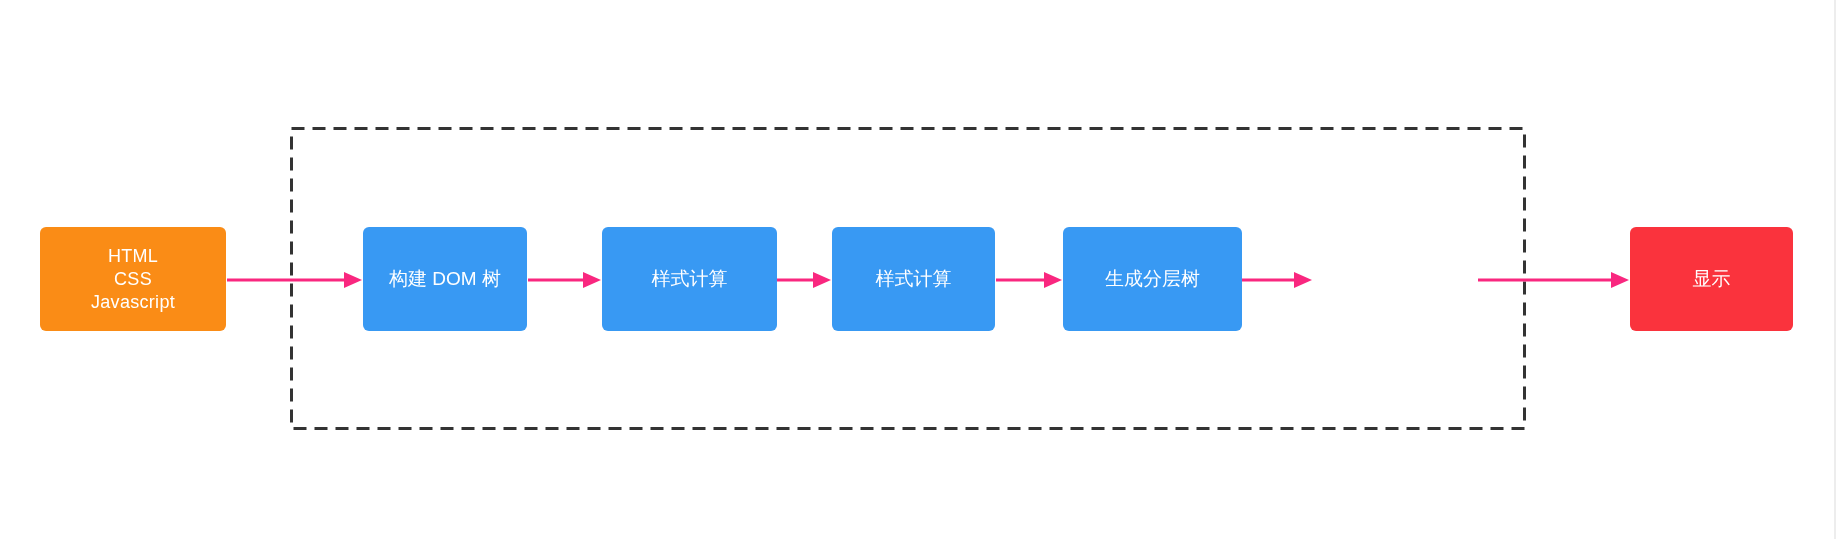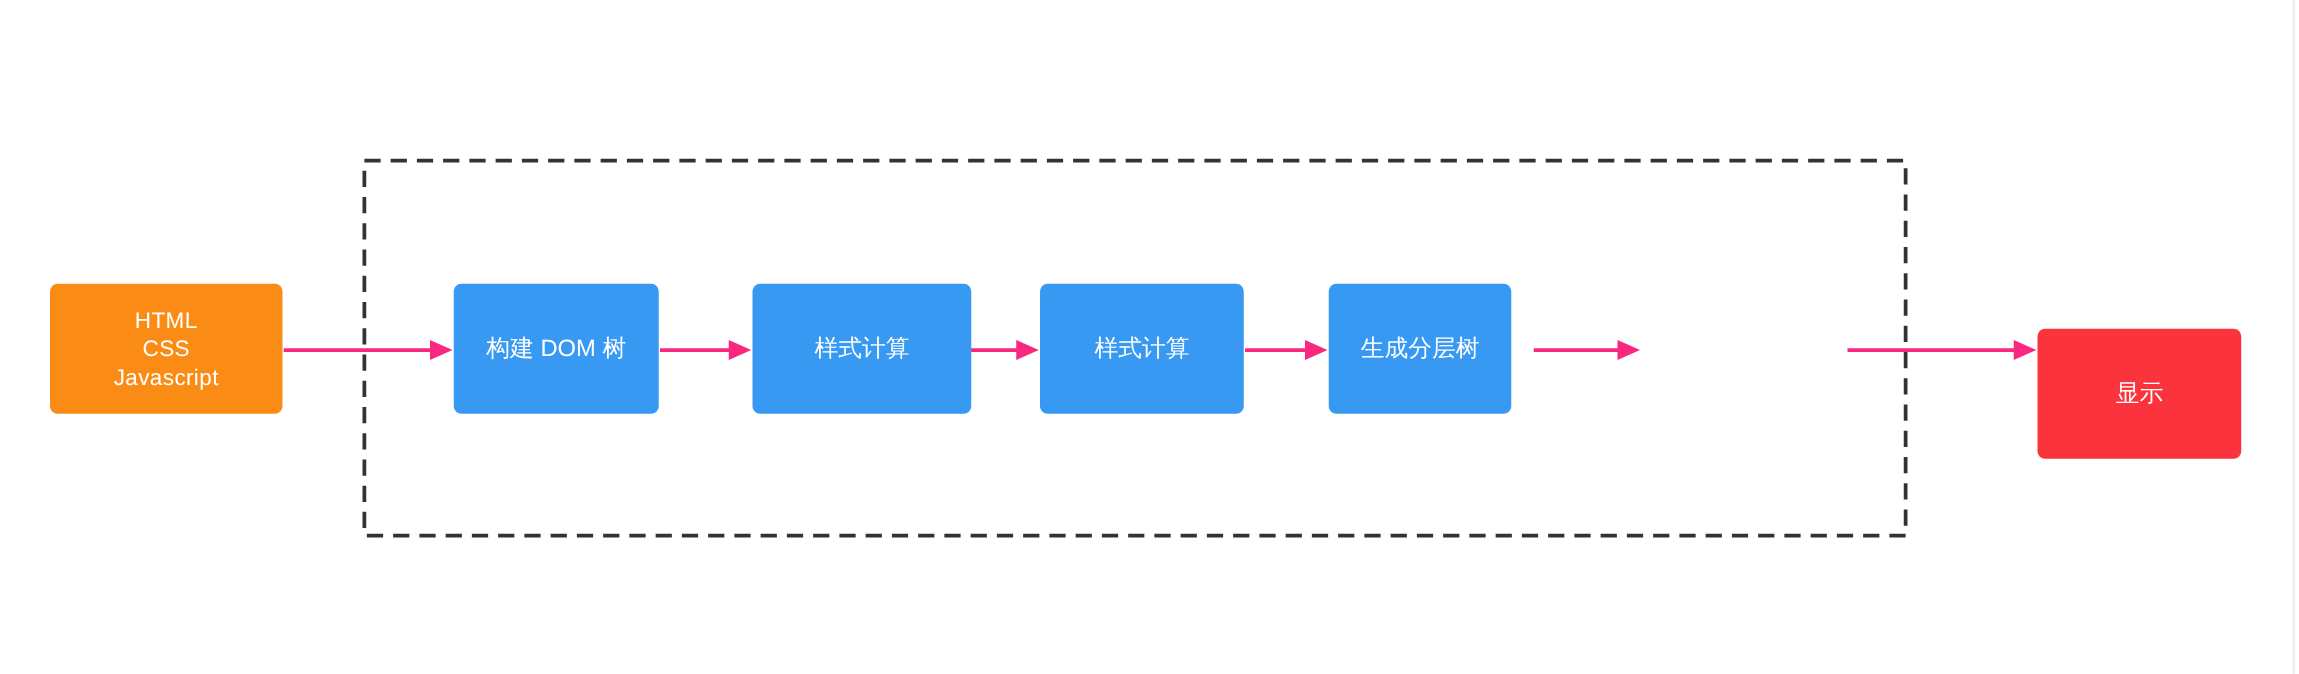--- a/index.html
+++ b/index.html
@@ -53,21 +53,20 @@
   }
   .node.stage {
     width: 164px;
     background: var(--stage-node, #3899f3);
     font-size: 19px;
   }
   .node.output {
     left: 1630px; width: 163px;
     background: var(--output-node, #fa333d);
     font-size: 19px;
-    margin-top: 36px;
   }
   .source .line { display: block; }
   .edge-line {
     position: absolute;
     left: 1834px; top: 0;
     width: 2px; height: 539px;
     background: #ededed;
     z-index: 1;
   }
 </style>
@@ -119,21 +118,21 @@
 
   <div class="node stage" style="left:363px;">
     <span>构建 DOM 树</span>
   </div>
   <div class="node stage" style="left:602px; width:175px;">
     <span>样式计算</span>
   </div>
   <div class="node stage" style="left:832px; width:163px;">
     <span>样式计算</span>
   </div>
-  <div class="node stage" style="left:1063px; width:146px;">
+  <div class="node stage" style="left:1063px; width:179px;">
     <span>生成分层树</span>
   </div>
 
   <div class="node output">
     <span>显示</span>
   </div>
 
   <div class="edge-line"></div>
 
 </div>

